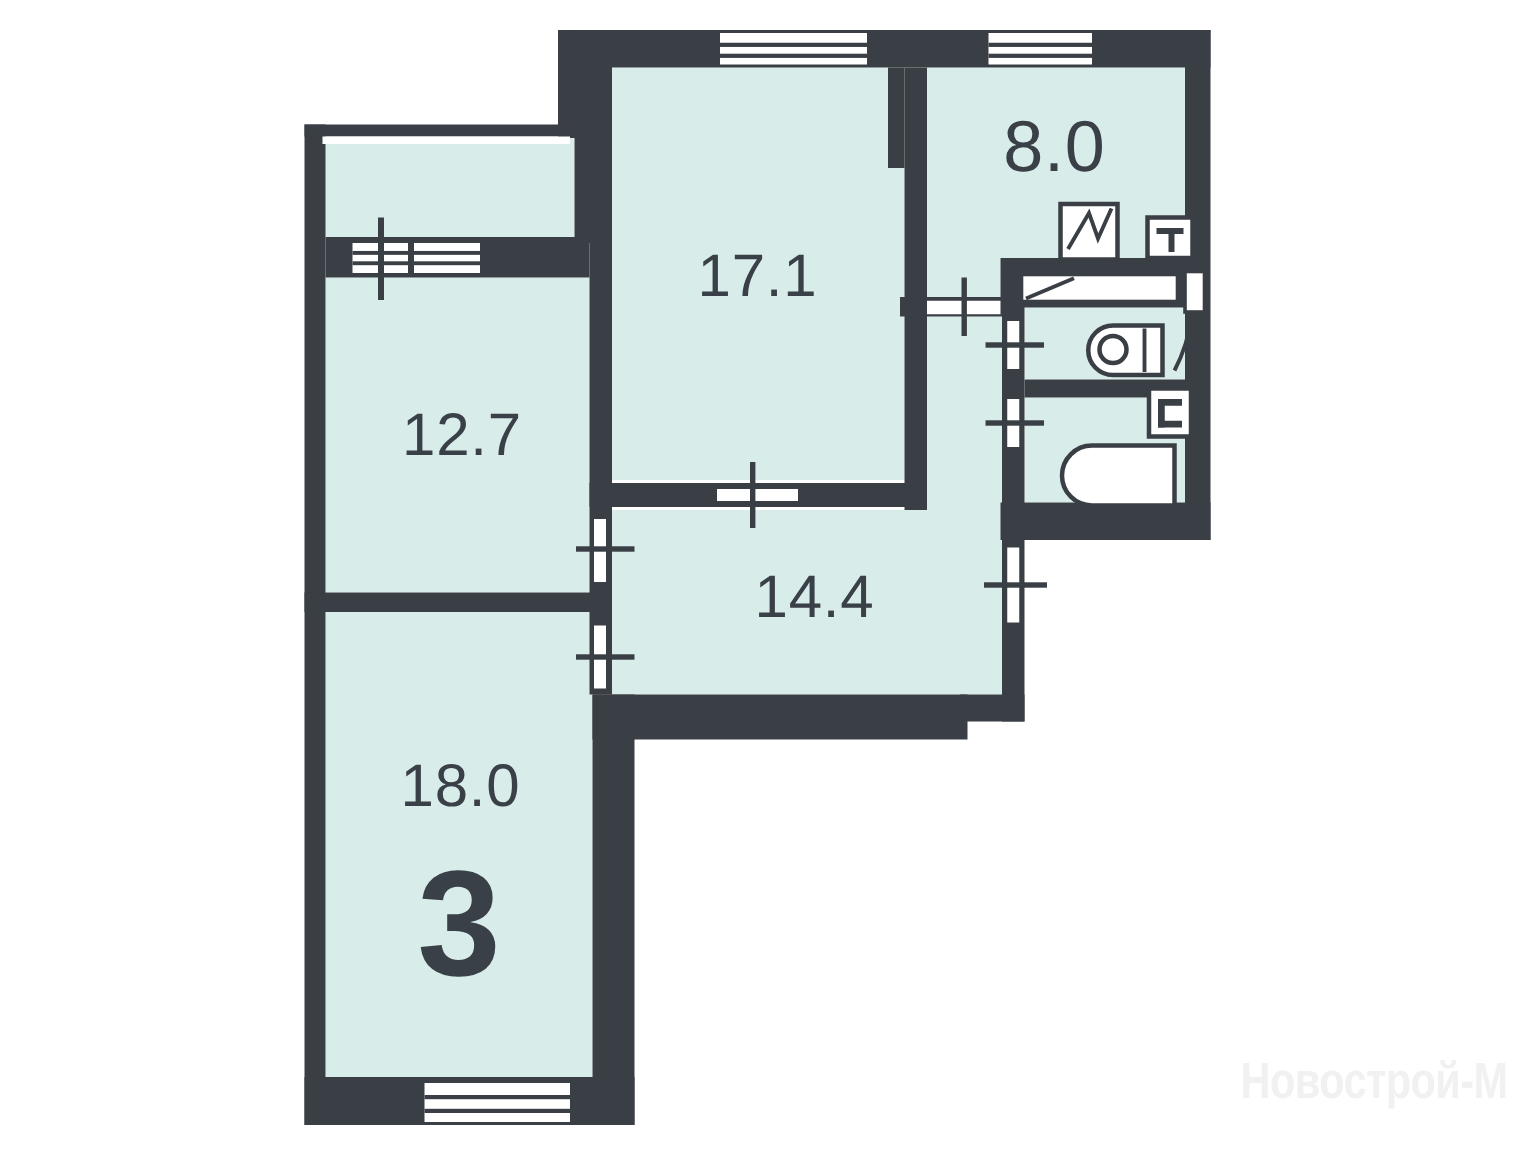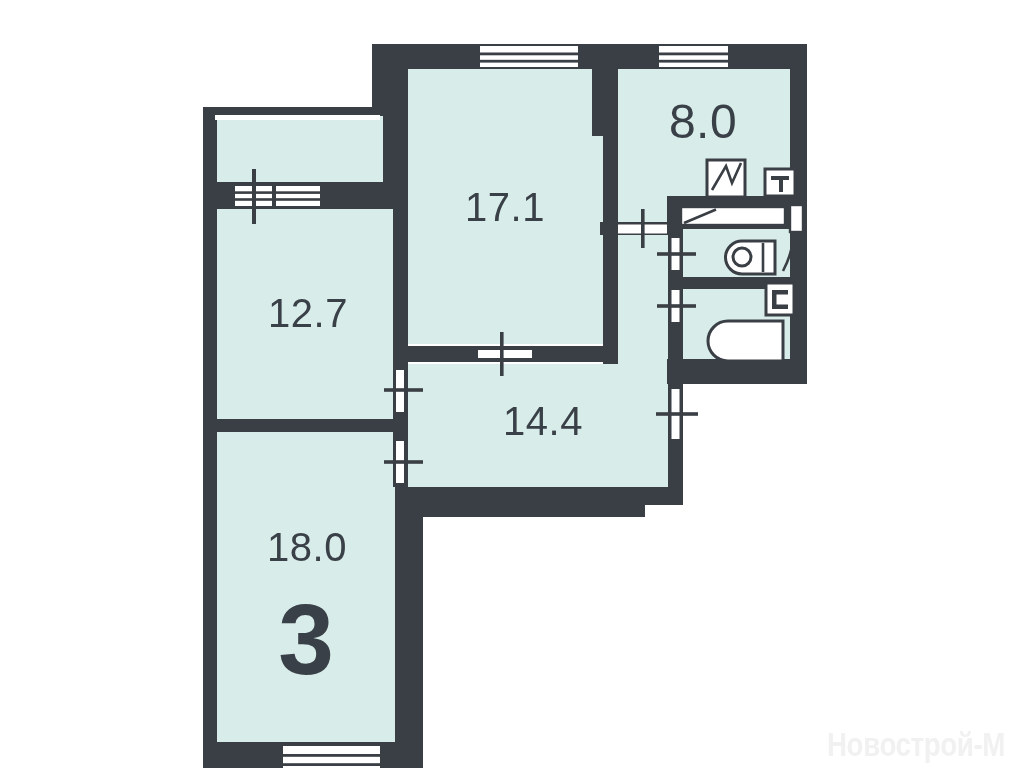--- a/index.html
+++ b/index.html
@@ -1,17 +1,17 @@
 <!DOCTYPE html>
 <html style="--wall: #3a3f45; --floor: #d8ecea; --background: #ffffff; --label: #3a4047; --watermark: #f1f1f1;"><head>
 <meta charset="utf-8">
 <style>
   html,body{margin:0;padding:0;background:#fff;}
   body{width:1012px;height:768px;overflow:hidden;font-family:"Liberation Sans",sans-serif;}
-  .stage{position:relative;width:1012px;height:541px;background:#fff;margin-top:24px;}
+  .stage{position:relative;width:1012px;height:541px;background:#fff;}
   svg{display:block;position:absolute;inset:0;}
   .wall{fill:var(--wall,#3a3f45);}
   .floor{fill:var(--floor,#d8ecea);}
   .opening{fill:#ffffff;}
   .glaze{fill:#ffffff;}
   .winbar{fill:var(--wall,#3a3f45);}
   .tick{fill:var(--wall,#3a3f45);}
   .fixture{fill:#ffffff;stroke:var(--wall,#3a3f45);stroke-width:3;}
   .fixthin{fill:#ffffff;stroke:var(--wall,#3a3f45);stroke-width:2.4;}
   .stroke-only{fill:none;stroke:var(--wall,#3a3f45);stroke-width:2.6;}

